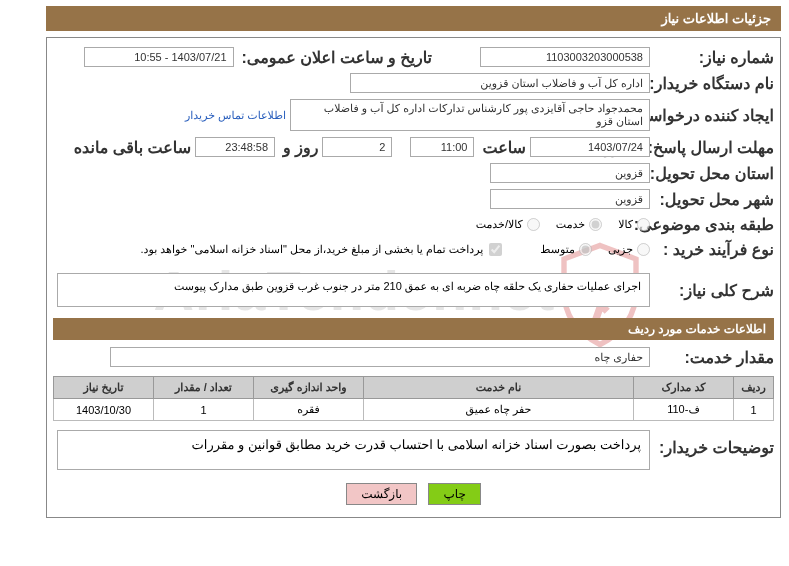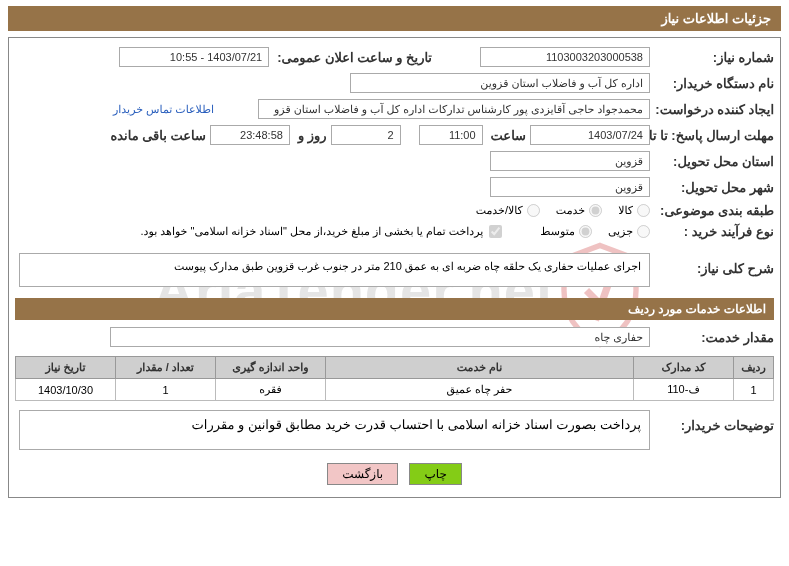--- a/index.html
+++ b/index.html
@@ -32,21 +32,21 @@
 .field-row {
   display: flex;
   align-items: center;
   padding: 3px 0;
   gap: 4px;
   flex-wrap: wrap;
 }
 .field-label {
   color: #333;
   font-weight: bold;
-  font-size: 13px;
+  font-size: 16px;
   padding-left: 4px;
   white-space: nowrap;
 }
 .field-value {
   border: 1px solid #aaa;
   padding: 2px 6px;
   background: #fff;
   font-size: 11px;
   text-align: right;
   color: #333;
@@ -157,20 +157,21 @@
 .watermark .shield {
   display: inline-block;
   width: 90px;
   height: 110px;
   vertical-align: middle;
   margin-right: -10px;
 }
 .content-layer {
   position: relative;
   z-index: 1;
+  padding-left: 38px;
 }
 </style>
 </head>
 <body>
 
 <div class="watermark">
   <svg class="shield" viewBox="0 0 100 120">
       <path d="M50 5 L90 20 L90 55 Q90 95 50 115 Q10 95 10 55 L10 20 Z" fill="none" stroke="rgba(210,80,80,0.35)" stroke-width="6"></path>
       <path d="M35 55 L58 78 M62 40 L45 88" stroke="rgba(210,80,80,0.35)" stroke-width="8" fill="none"></path>
     </svg><span>AriaTender.net</span>
@@ -190,21 +191,21 @@
     <span class="field-value" style="width:150px;text-align:right;">1403/07/21 - 10:55</span>
   </div>
 
   <div class="field-row">
     <span class="field-label" style="width:120px;">نام دستگاه خریدار:</span>
     <span class="field-value" style="width:300px;">اداره کل آب و فاضلاب استان قزوین</span>
   </div>
 
   <div class="field-row">
     <span class="field-label" style="width:120px;">ایجاد کننده درخواست:</span>
-    <span class="field-value" style="width:392px;margin-left:40px;">محمدجواد حاجی آقایزدی پور کارشناس تدارکات اداره کل آب و فاضلاب استان قزو</span>
+    <span class="field-value" style="width:360px;">محمدجواد حاجی آقایزدی پور کارشناس تدارکات اداره کل آب و فاضلاب استان قزو</span>
     <a href="#" class="field-link">اطلاعات تماس خریدار</a>
   </div>
 
   <div class="field-row">
     <span class="field-label" style="width:120px;">مهلت ارسال پاسخ: تا تاریخ:</span>
     <span class="field-value" style="width:120px;text-align:center;">1403/07/24</span>
     <span class="field-label">ساعت</span>
     <span class="field-value" style="width:64px;text-align:left;">11:00</span>
     <span style="flex:0 0 10px;"></span>
     <span class="field-value" style="width:70px;text-align:center;">2</span>

